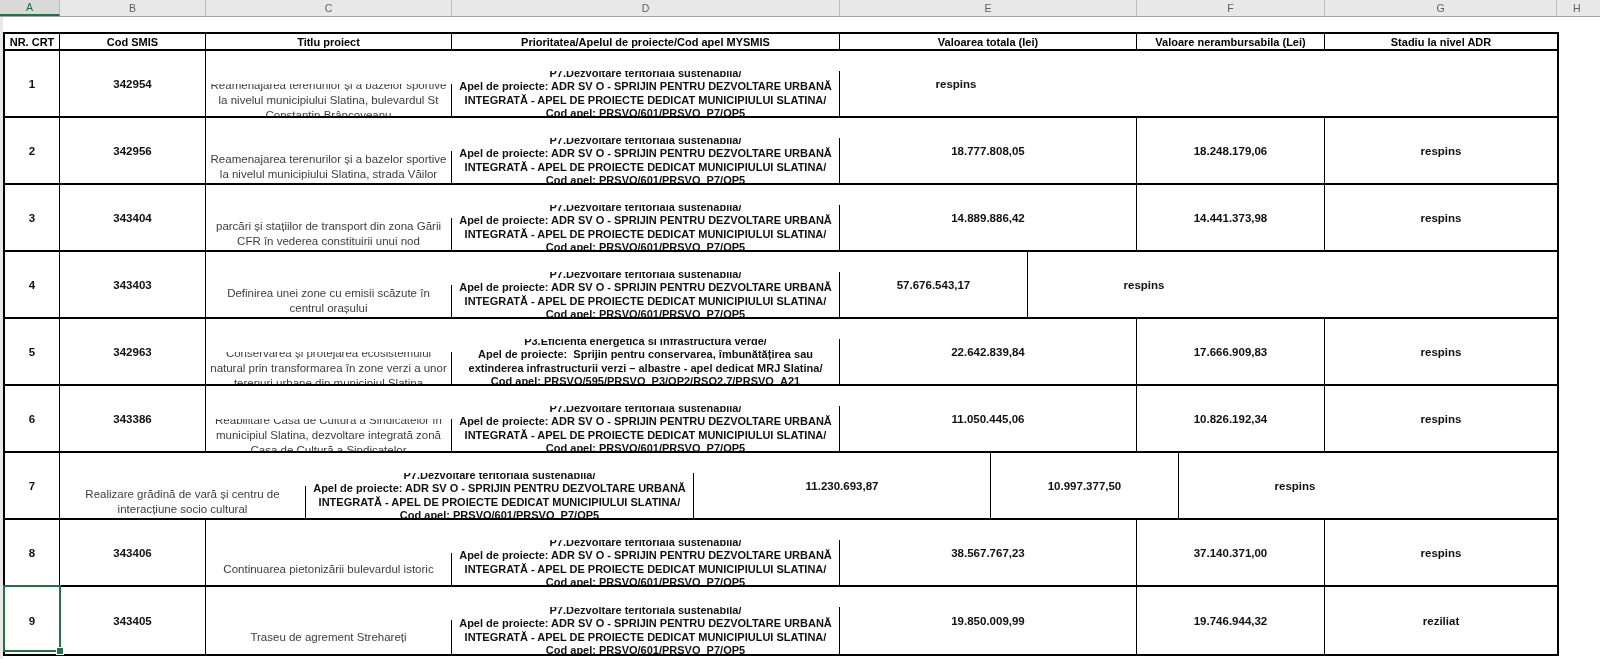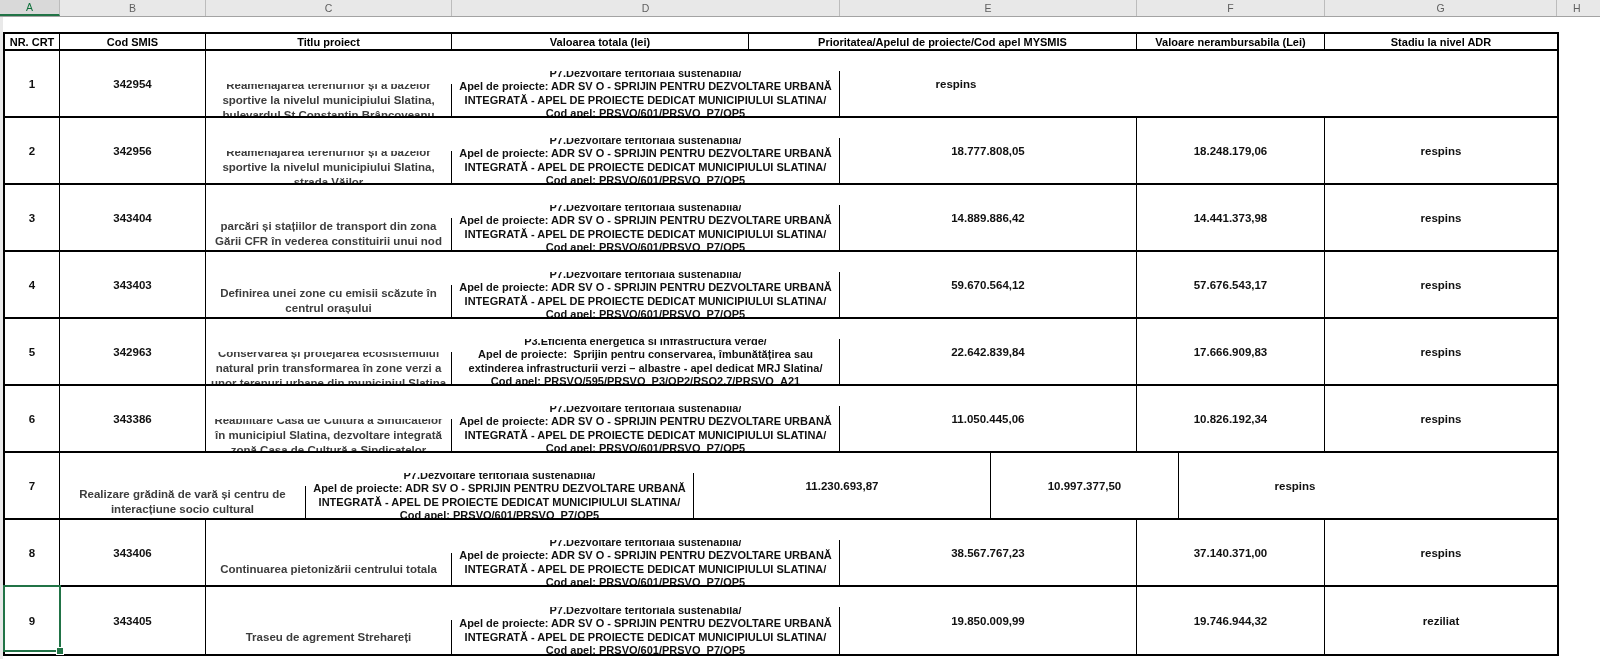--- a/index.html
+++ b/index.html
@@ -26,21 +26,21 @@
   .hcell { display:flex; align-items:center; justify-content:center; text-align:center;
     font-size:11px; font-weight:bold; color:#000; border-right:1px solid #000;
     box-sizing:border-box; line-height:12px; }
   .trow { display:flex; height:67px; border-bottom:2px solid #000; box-sizing:border-box; }
   .trow:last-child { border-bottom:none; }
   .cell { display:flex; align-items:center; justify-content:center; text-align:center;
     border-right:1px solid #000; box-sizing:border-box; padding:0 4px;
     font-size:11.5px; color:#111; line-height:14px; overflow:hidden; }
   .cell.last, .hcell.last { border-right:none; }
   .bold { font-weight:bold; }
-  .titlu { font-weight:bold; color:#3D3D3D; line-height:15px;margin-top:33px; }
+  .titlu { font-weight:normal; color:#3D3D3D; line-height:15px;margin-top:33px; }
   .prio { white-space:pre-wrap; font-size:11px; line-height:13.5px; font-weight:bold;margin-top:20px; }
   .w-nr{width:55px}.w-cod{width:146px}.w-titlu{width:246px}.w-prio{width:388px}
   .w-total{width:297px}.w-neram{width:188px}.w-stadiu{width:232px}
 
   
   .sel-box { position:absolute; left:3px; top:585px; width:58px; height:67px;
     border:2px solid #217346; box-sizing:border-box; pointer-events:none; }
   .fill-handle { position:absolute; right:-5px; bottom:-5px; width:6px; height:6px;
     background:#217346; border:1px solid #fff; pointer-events:auto; }
 </style>
@@ -59,22 +59,22 @@
 </div>
 
 <div class="left-edge"></div>
 <div class="empty-row"></div>
 
 <div class="sheet-table">
   <div class="thead">
     <div class="hcell w-nr">NR. CRT</div>
     <div class="hcell w-cod">Cod SMIS</div>
     <div class="hcell w-titlu">Titlu proiect</div>
+    <div class="hcell w-prio">Prioritatea/Apelul de proiecte/Cod apel MYSMIS</div>
     <div class="hcell w-total">Valoarea totala (lei)</div>
-    <div class="hcell w-prio">Prioritatea/Apelul de proiecte/Cod apel MYSMIS</div>
     <div class="hcell w-neram">Valoare nerambursabila (Lei)</div>
     <div class="hcell w-stadiu last">Stadiu la nivel ADR</div>
   </div>
   <div id="tbody">
       <div class="trow">
     <div class="cell w-nr bold">1</div>
     <div class="cell w-cod bold">342954</div>
     <div class="cell w-titlu titlu">Reamenajarea terenurilor și a bazelor sportive la nivelul municipiului Slatina, bulevardul St Constantin Brâncoveanu</div>
     <div class="cell w-prio prio">P7.Dezvoltare teritoriala sustenabila/
 Apel de proiecte: ADR SV O - SPRIJIN PENTRU DEZVOLTARE URBANĂ
@@ -107,21 +107,20 @@
     <div class="cell w-stadiu bold last">respins</div>
   </div>
       <div class="trow">
     <div class="cell w-nr bold">4</div>
     <div class="cell w-cod bold">343403</div>
     <div class="cell w-titlu titlu">Definirea unei zone cu emisii scăzute în centrul orașului</div>
     <div class="cell w-prio prio">P7.Dezvoltare teritoriala sustenabila/
 Apel de proiecte: ADR SV O - SPRIJIN PENTRU DEZVOLTARE URBANĂ
 INTEGRATĂ - APEL DE PROIECTE DEDICAT MUNICIPIULUI SLATINA/
 Cod apel: PRSVO/601/PRSVO_P7/OP5</div>
-    <div class="cell w-total bold">59.670.564,12</div>
     <div class="cell w-neram bold">57.676.543,17</div>
     <div class="cell w-stadiu bold last">respins</div>
   </div>
       <div class="trow">
     <div class="cell w-nr bold">5</div>
     <div class="cell w-cod bold">342963</div>
     <div class="cell w-titlu titlu">Conservarea și protejarea ecosistemului natural prin transformarea în zone verzi a unor terenuri urbane din municipiul Slatina</div>
     <div class="cell w-prio prio">P3.Eficienta energetica si infrastructura verde/
 Apel de proiecte:  Sprijin pentru conservarea, îmbunătățirea sau
 extinderea infrastructurii verzi – albastre - apel dedicat MRJ Slatina/
@@ -149,21 +148,21 @@
 Apel de proiecte: ADR SV O - SPRIJIN PENTRU DEZVOLTARE URBANĂ
 INTEGRATĂ - APEL DE PROIECTE DEDICAT MUNICIPIULUI SLATINA/
 Cod apel: PRSVO/601/PRSVO_P7/OP5</div>
     <div class="cell w-total bold">11.230.693,87</div>
     <div class="cell w-neram bold">10.997.377,50</div>
     <div class="cell w-stadiu bold last">respins</div>
   </div>
       <div class="trow">
     <div class="cell w-nr bold">8</div>
     <div class="cell w-cod bold">343406</div>
-    <div class="cell w-titlu titlu">Continuarea pietonizării centrului totala</div>
+    <div class="cell w-titlu titlu">Continuarea pietonizării bulevardul istoric</div>
     <div class="cell w-prio prio">P7.Dezvoltare teritoriala sustenabila/
 Apel de proiecte: ADR SV O - SPRIJIN PENTRU DEZVOLTARE URBANĂ
 INTEGRATĂ - APEL DE PROIECTE DEDICAT MUNICIPIULUI SLATINA/
 Cod apel: PRSVO/601/PRSVO_P7/OP5</div>
     <div class="cell w-total bold">38.567.767,23</div>
     <div class="cell w-neram bold">37.140.371,00</div>
     <div class="cell w-stadiu bold last">respins</div>
   </div>
       <div class="trow">
     <div class="cell w-nr bold">9</div>

